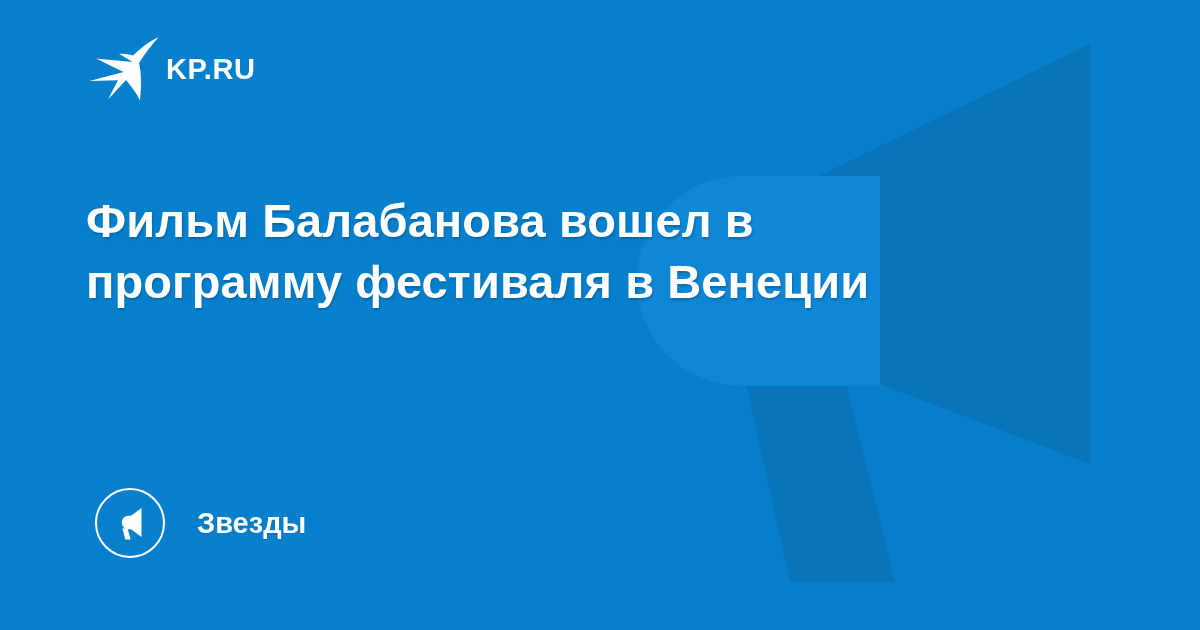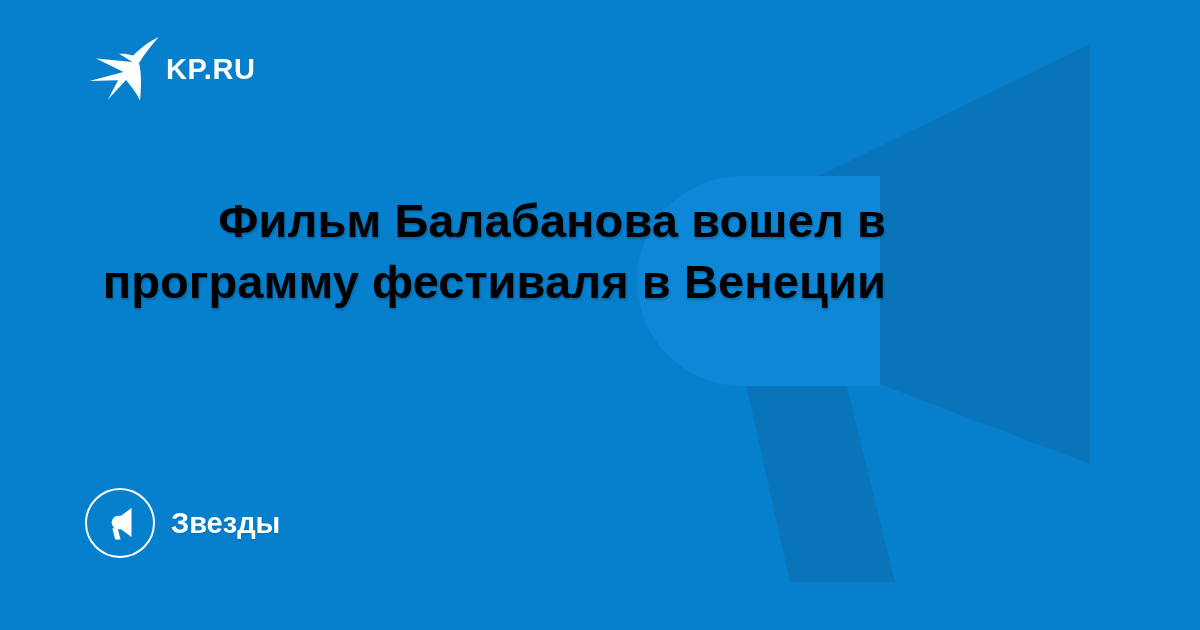--- a/index.html
+++ b/index.html
@@ -54,37 +54,36 @@
     white-space: nowrap;
   }
 
   
   .headline {
     position: absolute;
     left: 86px;
     top: 190px;
     width: 800px;
     margin: 0;
-    color: #000000;
+    color: #ffffff;
     font-size: 47px;
     font-weight: bold;
     line-height: 61px;
     letter-spacing: 0.1px;
     text-shadow: 1px 2px 2px rgba(0, 45, 80, 0.30);
-    text-align: right;
   }
 
   
   .category {
     position: absolute;
-    left: 85px;
+    left: 95px;
     top: 488px;
     display: flex;
     align-items: center;
-    gap: 16px;
+    gap: 32px;
     height: 70px;
   }
 
   .category-circle {
     width: 70px;
     height: 70px;
     flex: 0 0 70px;
     border: 2px solid #ffffff;
     border-radius: 50%;
     box-sizing: border-box;

